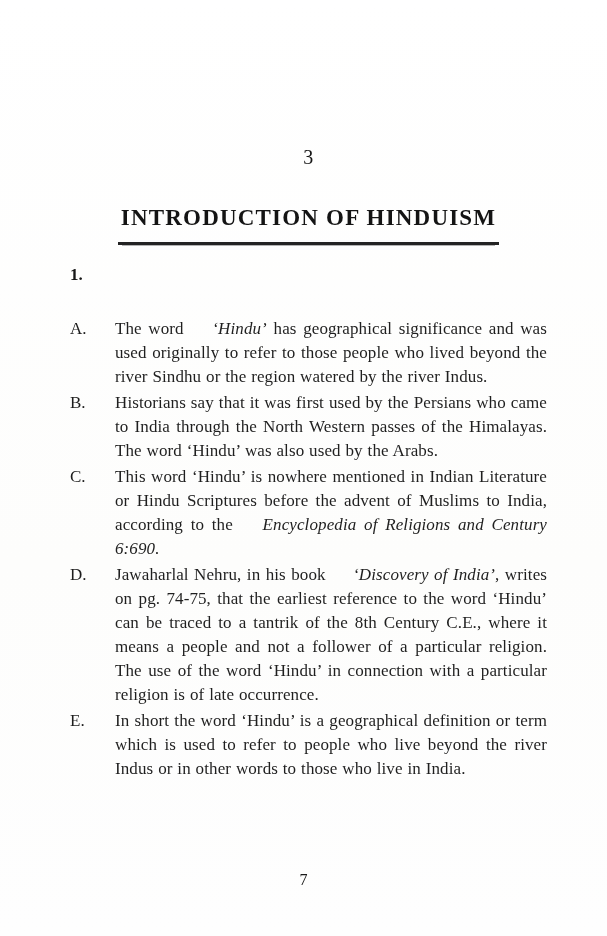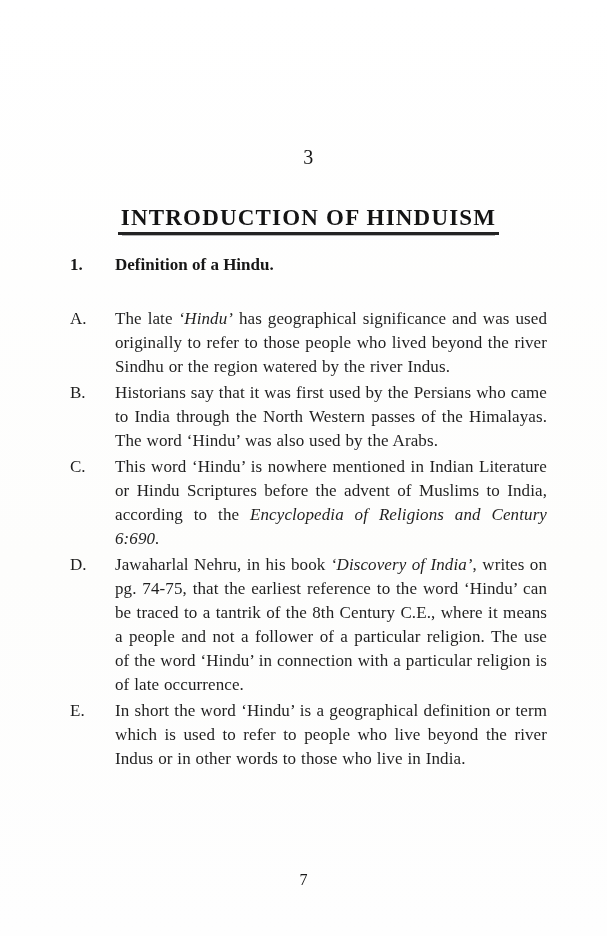--- a/index.html
+++ b/index.html
@@ -40,21 +40,21 @@
     margin-top: 35px;
   }
   .title {
     display: inline-block;
     font-size: 23px;
     line-height: 28px;
     font-weight: 700;
     letter-spacing: 1.2px;
     color: #141414;
     border-bottom: 3px solid #232323;
-    padding: 0 3px 0 3px;
+    padding: 0 3px 10px 3px;
     box-shadow: 0 5px 0 -4px rgba(40,40,40,0.35);
   }
   .section-heading {
     display: flex;
     margin-top: 18px;
     font-weight: 700;
     font-size: 17px;
     line-height: 24px;
     color: #171717;
   }
@@ -82,20 +82,21 @@
     font-size: 17px;
     line-height: 24px;
     text-align: justify;
     text-justify: inter-word;
     color: #1f1f1f;
     letter-spacing: 0.1px;
     word-spacing: 0.5px;
   }
   .item-text em {
     font-style: italic;
+    margin-left: 22px;
   }
   .page-number {
     position: absolute;
     top: 868px;
     left: 0;
     width: 607px;
     text-align: center;
     font-size: 16px;
     line-height: 24px;
     color: #1a1a1a;
@@ -108,27 +109,26 @@
   <div class="content">
 
     <div class="chapter-number">3</div>
 
     <div class="title-wrap">
       <span class="title">INTRODUCTION OF HINDUISM</span>
     </div>
 
     <div class="section-heading">
       <span class="section-number">1.</span>
-      <span class="section-title">Definition of a Hindu.</span>
     </div>
 
     <div class="definition-list">
         <div class="item">
           <span class="item-label">A.</span>
-          <p class="item-text"><span>The late </span><em>‘Hindu’</em><span> has geographical significance and was used originally to refer to those people who lived beyond the river Sindhu or the region watered by the river Indus.</span></p>
+          <p class="item-text"><span>The word </span><em>‘Hindu’</em><span> has geographical significance and was used originally to refer to those people who lived beyond the river Sindhu or the region watered by the river Indus.</span></p>
         </div>
         <div class="item">
           <span class="item-label">B.</span>
           <p class="item-text"><span>Historians say that it was first used by the Persians who came to India through the North Western passes of the Himalayas. The word ‘Hindu’ was also used by the Arabs.</span></p>
         </div>
         <div class="item">
           <span class="item-label">C.</span>
           <p class="item-text"><span>This word ‘Hindu’ is nowhere mentioned in Indian Literature or Hindu Scriptures before the advent of Muslims to India, according to the </span><em>Encyclopedia of Religions and Century 6:690.</em></p>
         </div>
         <div class="item">

